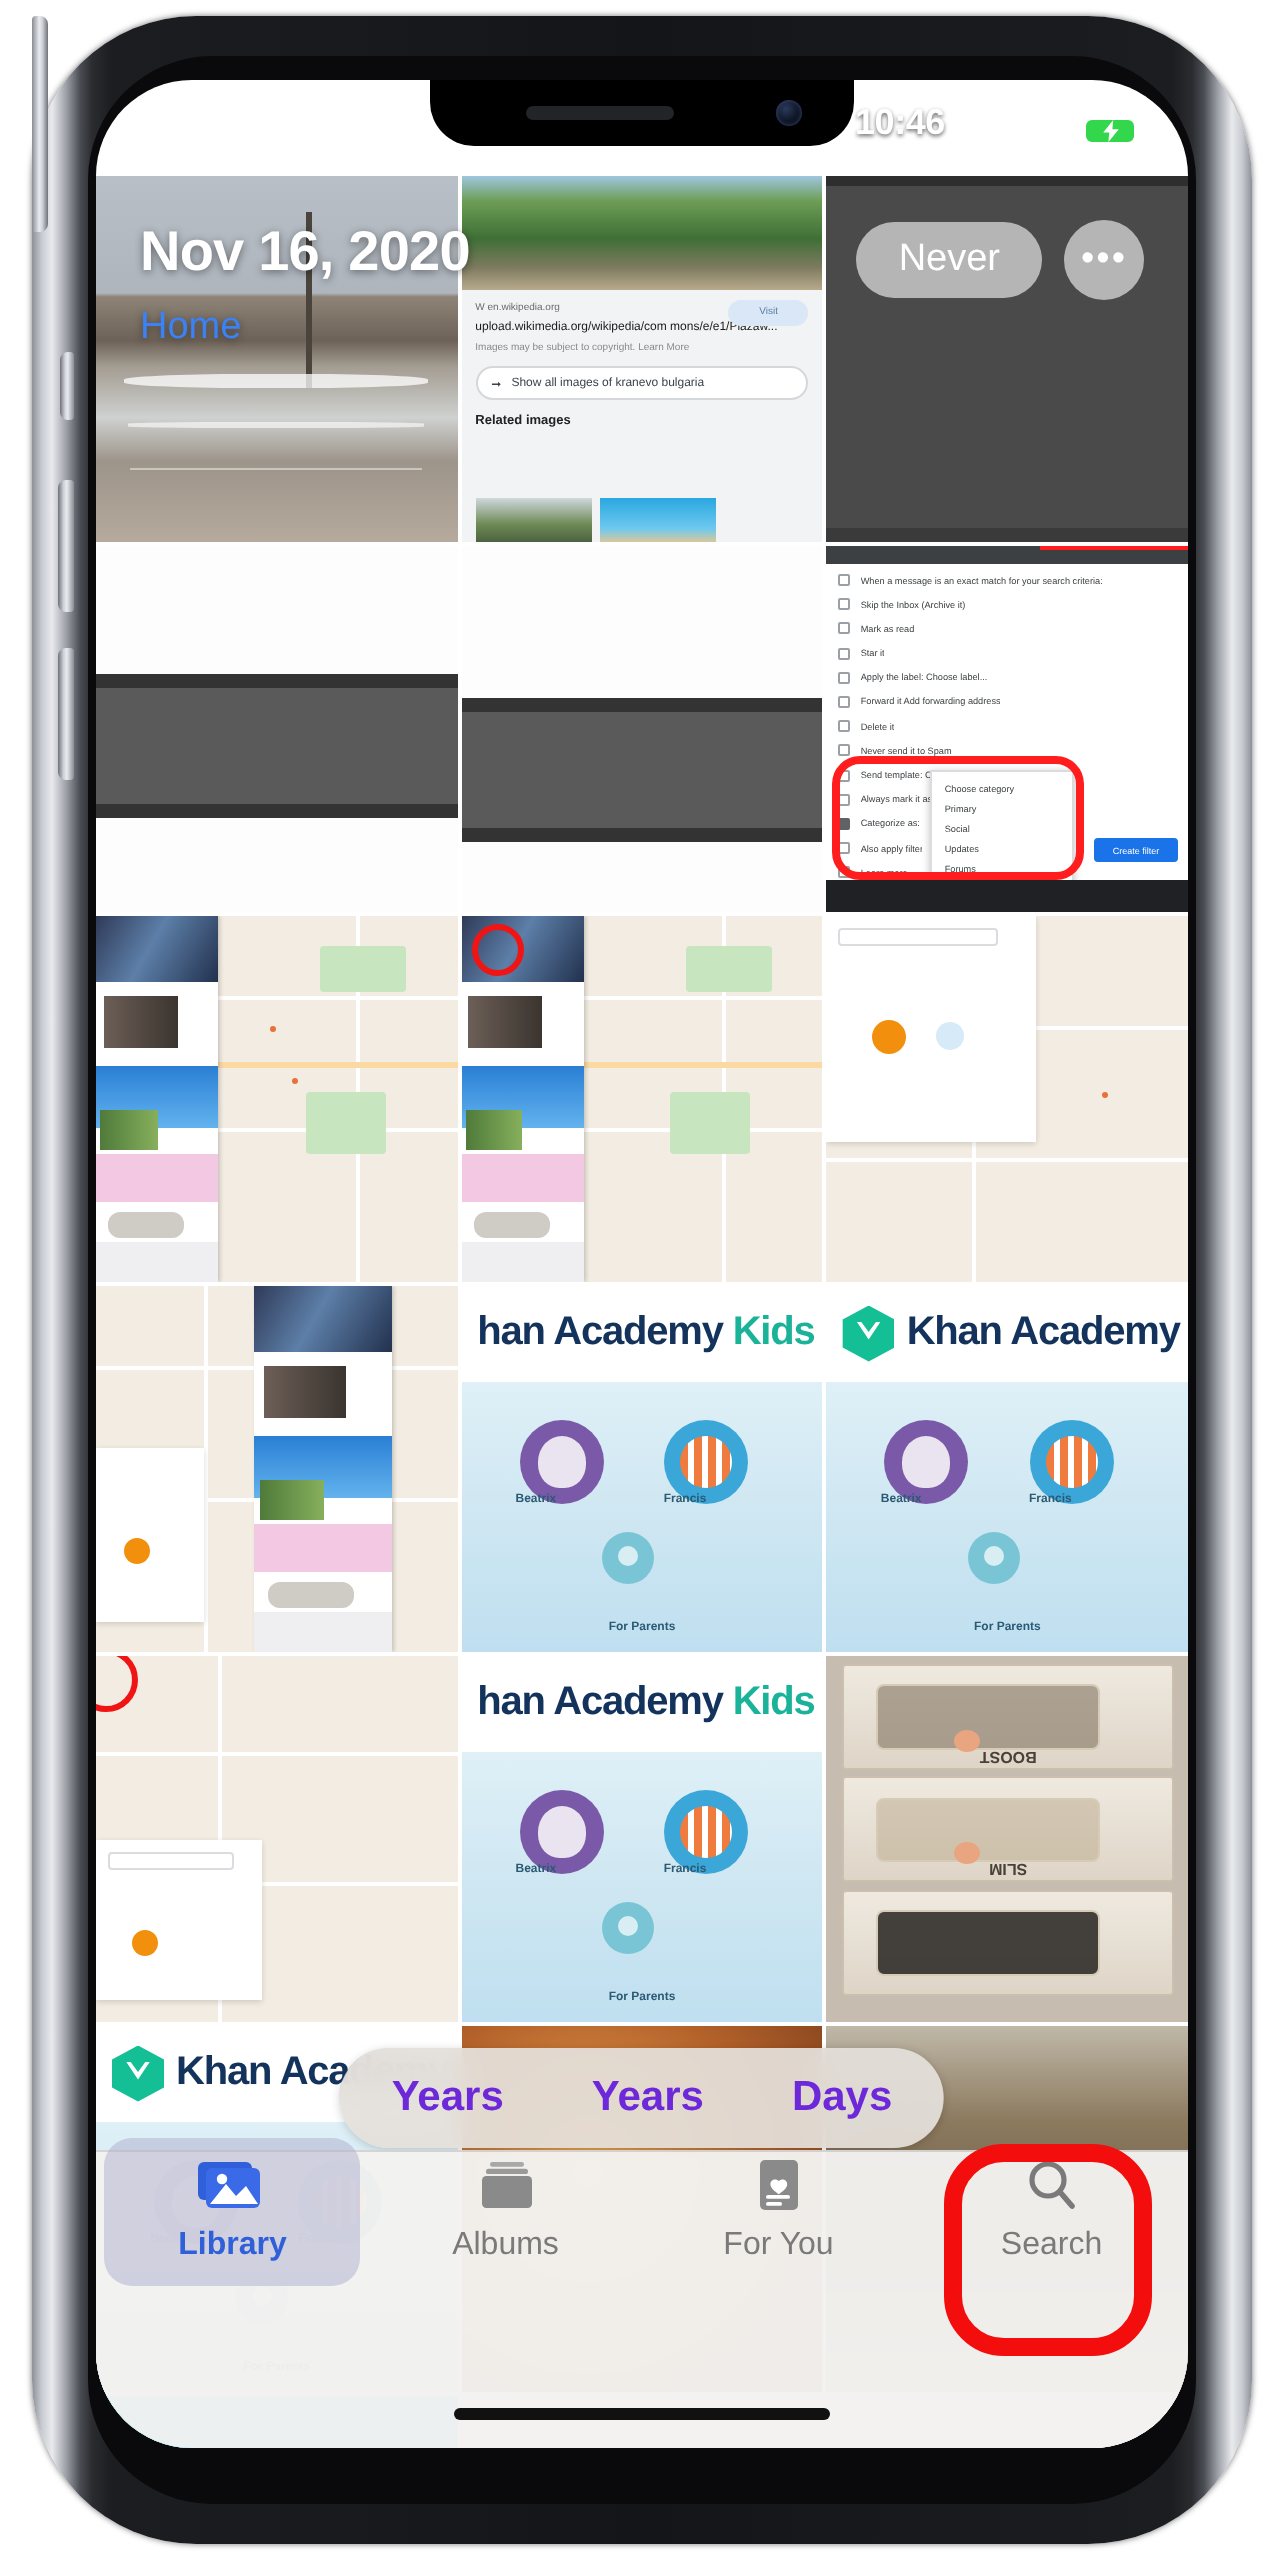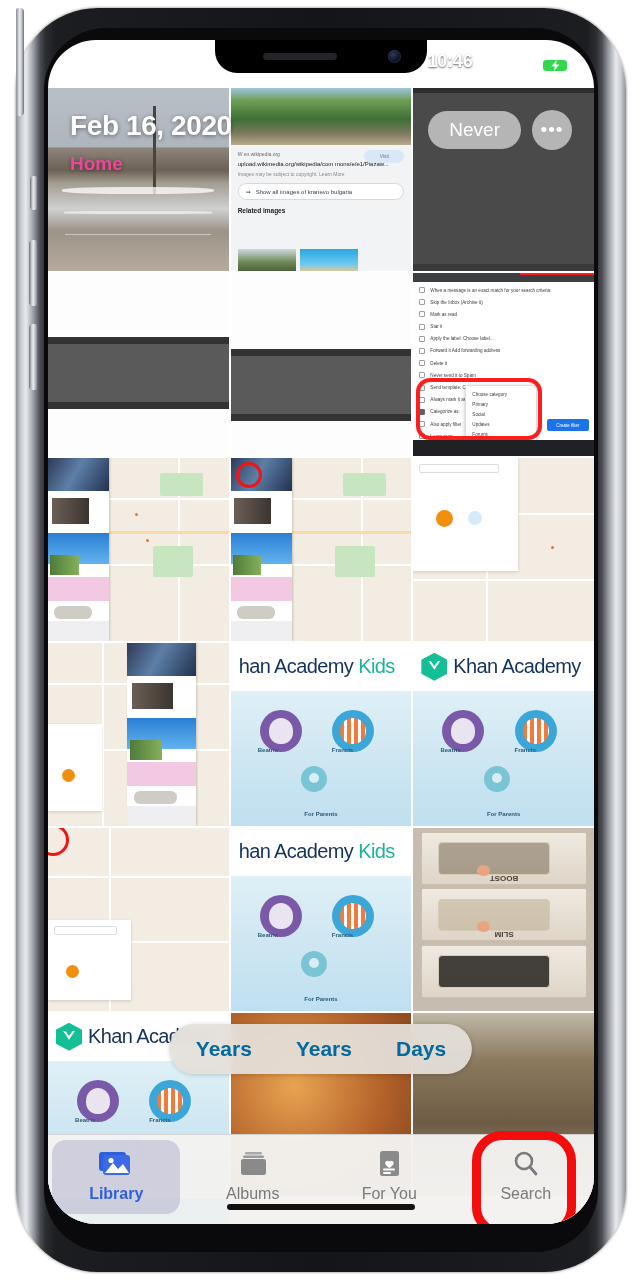--- a/index.html
+++ b/index.html
@@ -222,21 +222,21 @@
   .t-khan { background:#fff; }
   .khan-head { position:absolute; left:0; top:0; width:100%; height:26%;
     background:#fff; display:flex; align-items:center; gap:6px; padding-left:8px; }
   .khan-logo { width:26px; height:28px; flex:none;
     background:#14bf96;
     clip-path: polygon(50% 0%, 100% 25%, 100% 75%, 50% 100%, 0% 75%, 0% 25%);
     position:relative; }
   .khan-logo::after { content:''; position:absolute; left:7px; top:8px;
     width:12px; height:9px; background:#fff;
     clip-path: polygon(0 0, 18% 0, 50% 58%, 82% 0, 100% 0, 50% 100%); }
-  .khan-wordmark { font-size:20px; font-weight:normal; color:#14335c;
+  .khan-wordmark { font-size:20px; font-weight:bold; color:#14335c;
     letter-spacing:-.6px; white-space:nowrap; }
   .khan-wordmark em { font-style:normal; color:#1ab39a; }
   .khan-body { position:absolute; left:0; top:26%; width:100%; height:74%;
     background: linear-gradient(#dff0f7 0%, #cfe7f2 48%, #bfdff0 100%); }
   .khan-av { position:absolute; width:42px; height:42px; border-radius:50%; }
   .khan-av.a1 { left:16%; top:14%; background:#7a5aa8; }
   .khan-av.a1::after { content:''; position:absolute; left:9px; top:8px;
     width:24px; height:26px; border-radius:50% 50% 45% 45%;
     background:#e9e4ef; }
   .khan-av.a2 { left:56%; top:14%; background:#3ba7d8; }
@@ -283,21 +283,21 @@
   
   #grid-header {
     position: absolute; left:0; top:48px; width:546px; height:112px;
     z-index:40; pointer-events:none;
     display:flex; justify-content:space-between; align-items:flex-start;
     padding: 22px 22px 0 22px;
   }
   #header-text { pointer-events:auto; }
   #header-date { font-size:28px; font-weight:bold; color:#fff;
     text-shadow: 0 1px 4px rgba(0,0,0,.45); letter-spacing:-.4px; }
-  #header-place { font-size:19px; font-weight:bold; color:#ec4899; margin-top:11px;
+  #header-place { font-size:19px; font-weight:normal; color:#3b82f6; margin-top:11px;
     text-shadow: 0 1px 4px rgba(0,0,0,.45); }
   #header-actions { display:flex; align-items:center; gap:11px; pointer-events:auto; }
   #select-button {
     background: rgba(190,190,190,.92); color:#fff; font-size:19px;
     padding:8px 21px; border-radius:19px; border:none;
     font-family:"Liberation Sans", sans-serif;
   }
   #more-button {
     width:40px; height:40px; border-radius:50%; border:none;
     background: rgba(190,190,190,.92); color:#fff; font-size:19px;
@@ -309,31 +309,31 @@
   #segmented-control {
     position:absolute; left:50%; transform:translateX(-50%);
     bottom: 150px; z-index:45;
     display:flex; align-items:center;
     background: rgba(228,224,218,.93);
     border-radius: 26px; padding: 4px;
     box-shadow: 0 1px 5px rgba(0,0,0,.18);
     backdrop-filter: blur(8px);
   }
   .seg-item {
-    font-size: 21px; font-weight: bold; color:#0369a1;
+    font-size: 21px; font-weight: bold; color:#6d28d9;
     padding: 9px 22px; border-radius: 22px; white-space:nowrap;
   }
   .seg-item.active { background: rgba(150,150,145,.92); color:#fff; }
 
   
   #tab-bar {
-    position:absolute; left:0; bottom:0; width:546px; height:90px;
+    position:absolute; left:0; bottom:0; width:546px; height:149px;
     background: rgba(243,242,240,.97);
     border-top: .5px solid rgba(0,0,0,.12);
-    display:flex; align-items:flex-start; padding-top:14px;
+    display:flex; align-items:flex-start; padding-top:2px;
     z-index:50;
   }
   .tab-item {
     flex:1; display:flex; flex-direction:column; align-items:center;
     gap:6px; position:relative;
   }
   .tab-pill {
     position:absolute; left:50%; transform:translateX(-50%);
     top:-9px; width:128px; height:74px; border-radius:14px;
     background: rgba(178,178,208,.55);
@@ -629,21 +629,21 @@
       </div>
     </div>
 
     <div class="cell t-food"></div>
     <div class="cell t-wood"></div>
     <div class="cell t-shelf"></div>
   </div>
 
   <div id="grid-header">
     <div id="header-text">
-      <div id="header-date">Feb 16, 2020</div>
+      <div id="header-date">Nov 16, 2020</div>
       <div id="header-place">Home</div>
     </div>
     <div id="header-actions">
       <button id="select-button">Never</button>
       <button id="more-button">•••</button>
     </div>
   </div>
 
   <div id="segmented-control">
     <div class="seg-item">Years</div>

